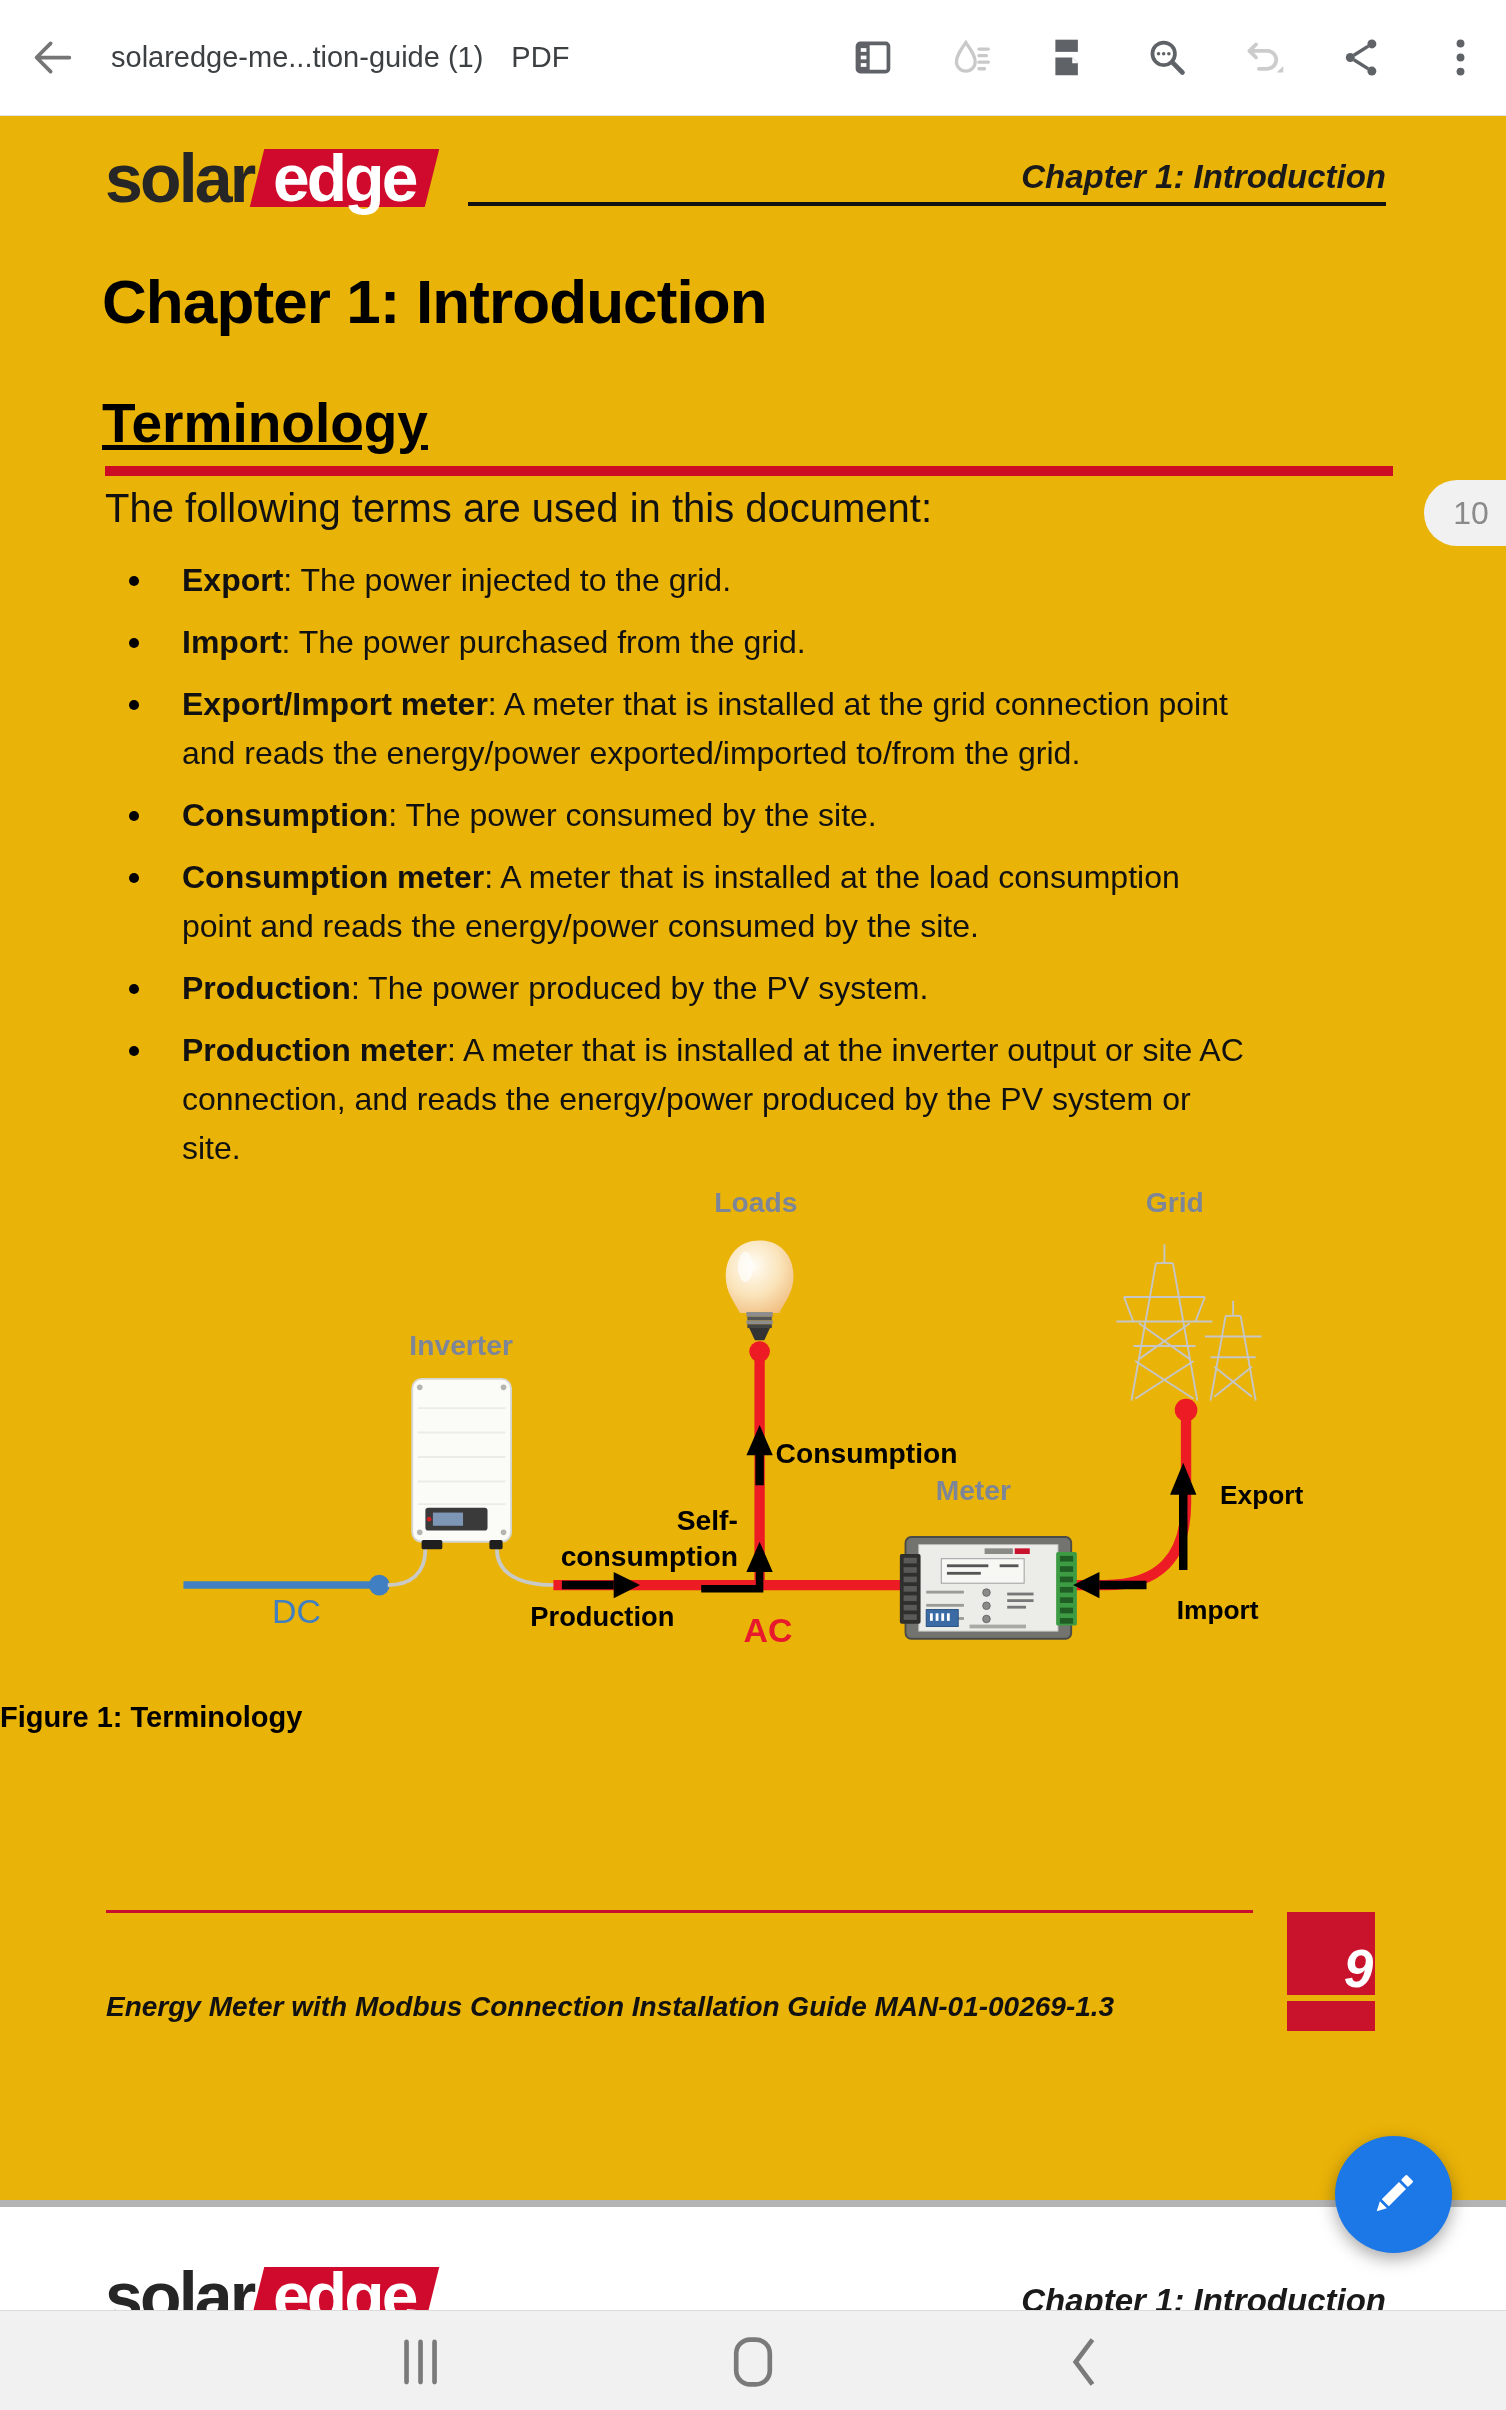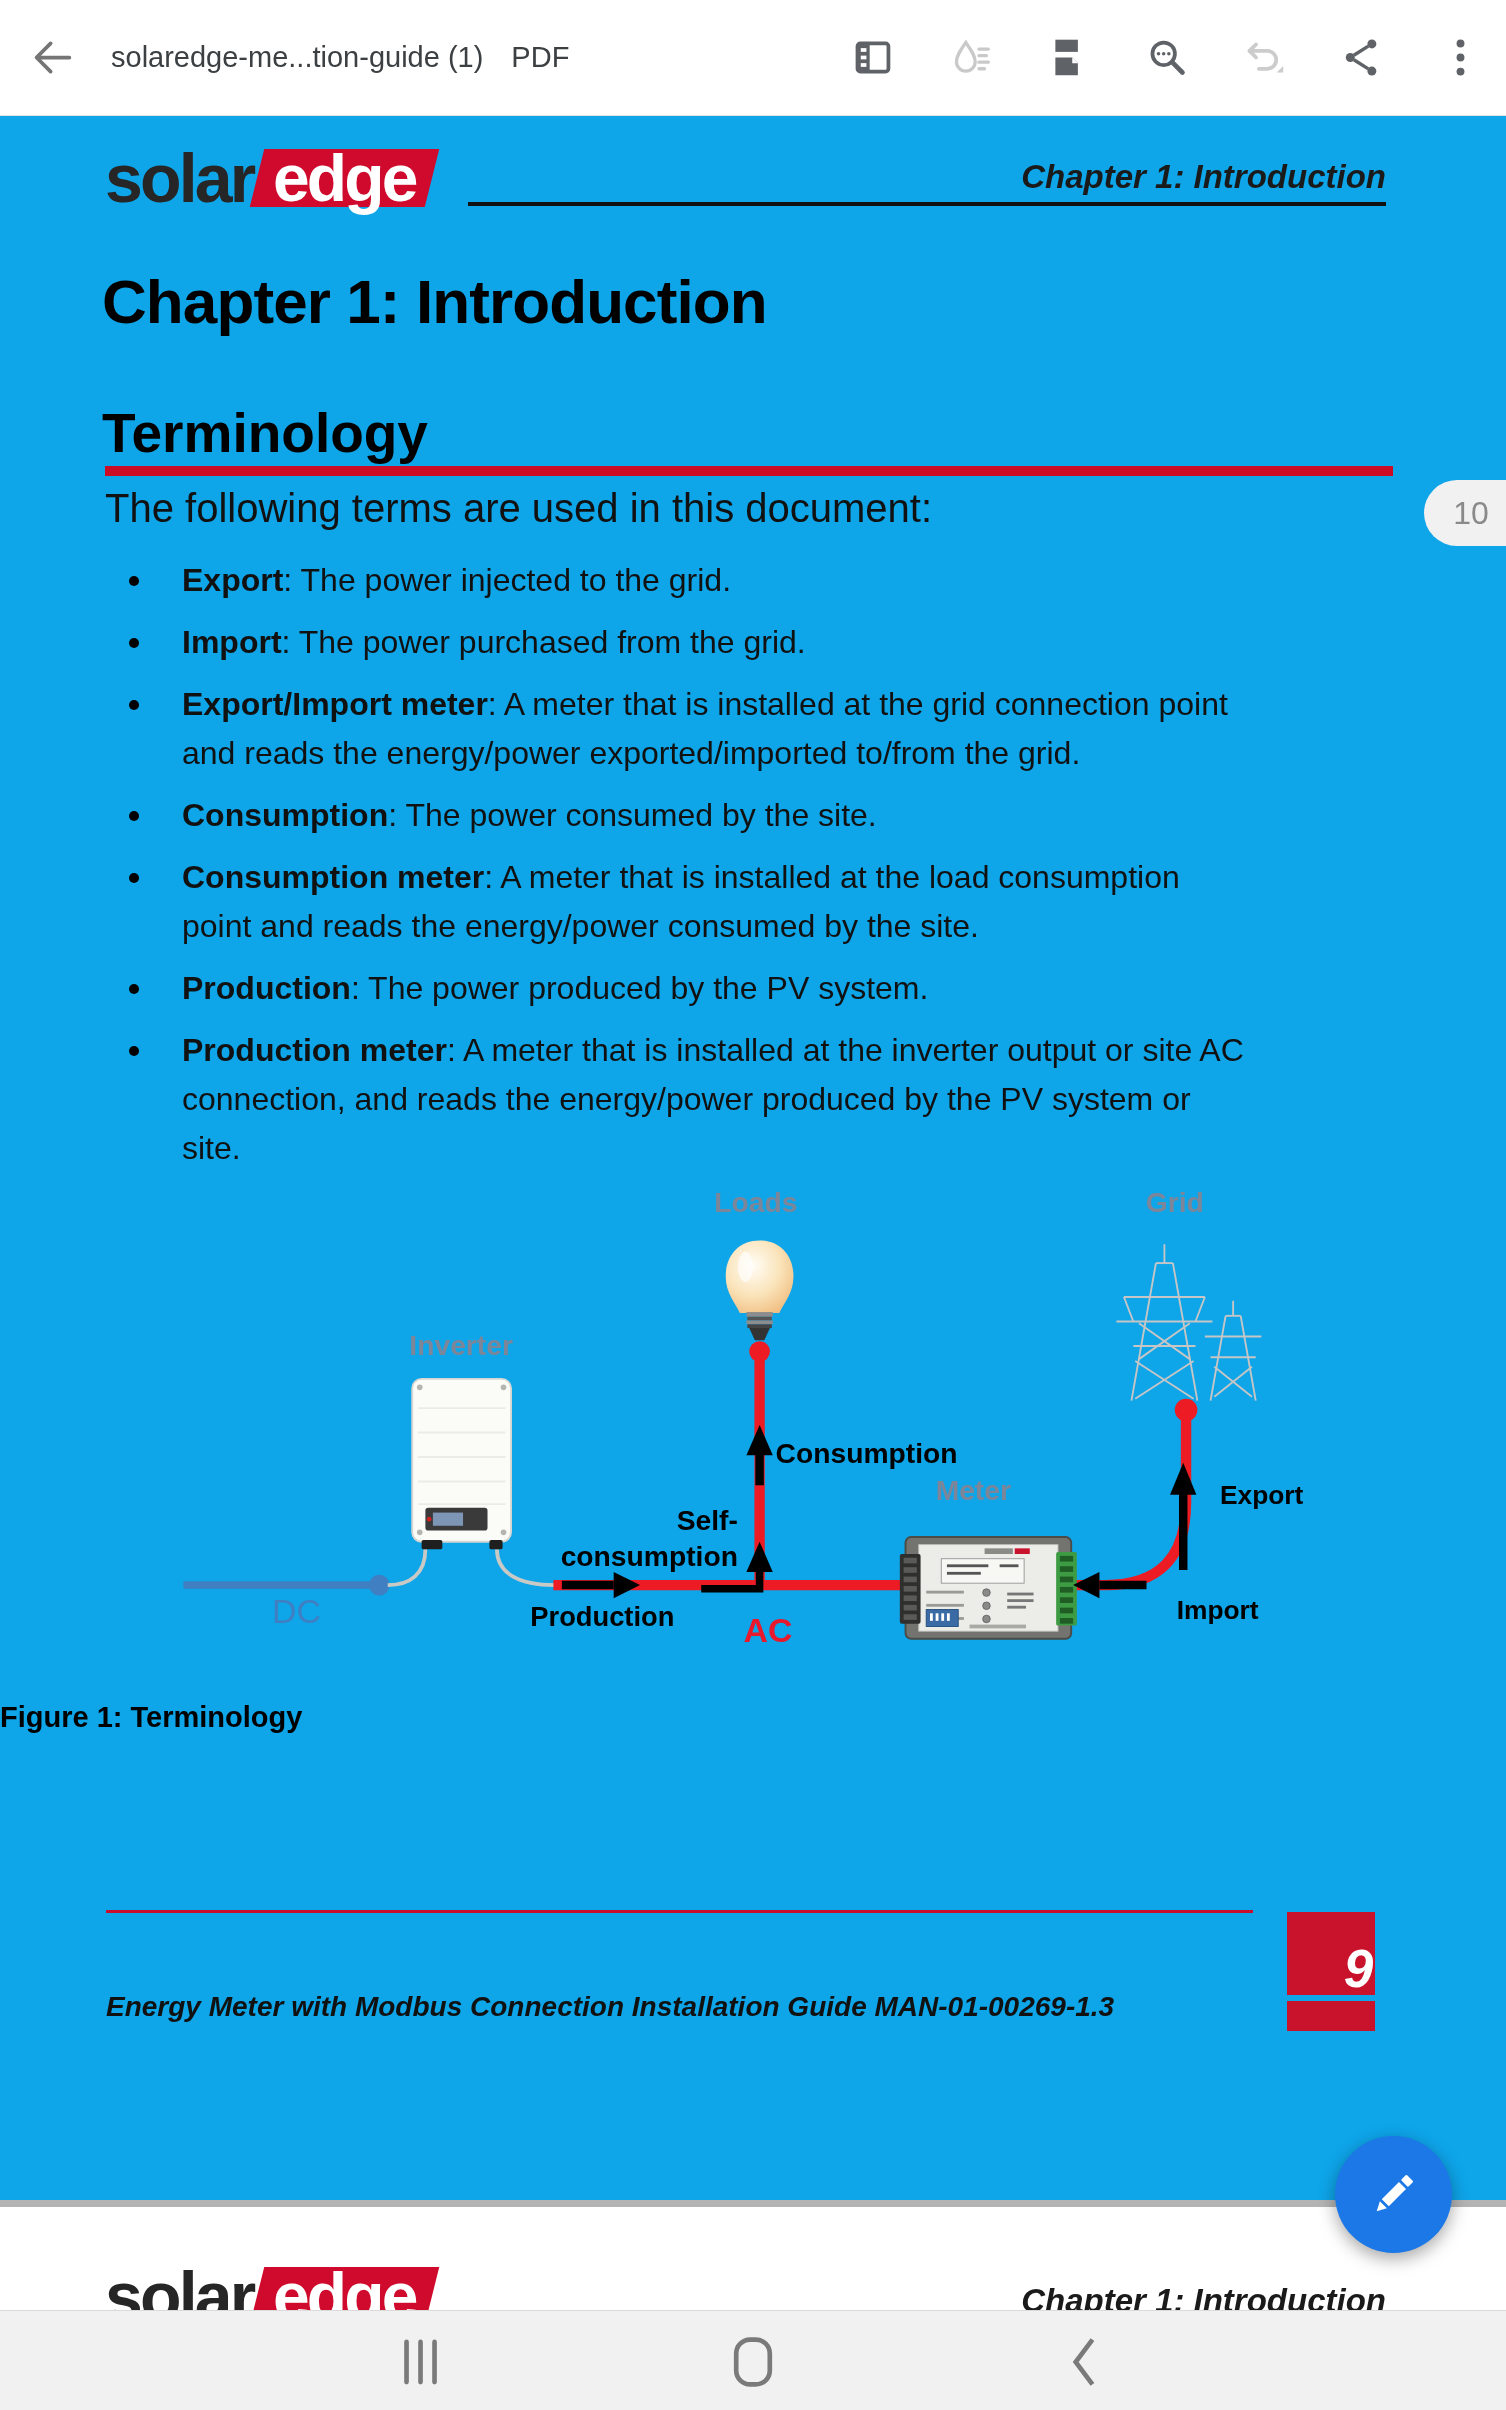--- a/index.html
+++ b/index.html
@@ -1,16 +1,16 @@
 <!DOCTYPE html>
 <html style="font-size:15px"><head>
 <meta charset="utf-8">
 <style>
   html,body{margin:0;padding:0;background:#fff;}
-  .screen{position:relative;width:1507px;height:2411px;background:#0ea5e9;overflow:hidden;
+  .screen{position:relative;width:1507px;height:2411px;background:#eab308;overflow:hidden;
           font-family:"Liberation Sans",sans-serif;}
 
   
   .toolbar{position:absolute;left:0;top:0;width:1507px;height:116px;background:#fff;
            border-bottom:1.9px solid #e4e4e4;display:flex;align-items:center;box-sizing:border-box;}
   .tb-back{margin-left:28px;width:49px;height:49px;flex:0 0 auto;cursor:pointer;display:flex;align-items:center;justify-content:center;}
   .tb-title{margin-left:34px;font-size:29px;color:#3c4043;white-space:nowrap;}
   .tb-type{margin-left:28px;font-size:29px;color:#3c4043;text-align:center;}
   .tb-spacer{flex:1;}
   .tb-icons{display:flex;align-items:center;gap:53px;padding-right:24.5px;}
@@ -26,21 +26,21 @@
   .logo .solar{font-size:68px;line-height:58px;font-weight:800;letter-spacing:-2.8px;color:#262626;}
   .logo .edgebox{margin-left:3.8px;width:175px;height:58px;background:#cf0a2c;transform:skewX(-14deg);
                  display:flex;align-items:center;justify-content:center;}
   .logo .edge{font-size:66px;font-weight:800;letter-spacing:-2.8px;color:#fff;transform:skewX(14deg);line-height:55px;}
   .logo1{left:105px;top:149px;}
   .hdr-chapter{position:absolute;left:847px;top:158px;width:539px;text-align:right;
                font-style:italic;font-weight:600;font-size:33px;color:#1a1a1a;}
   .hdr-line{position:absolute;left:468px;top:202px;width:918px;height:3.8px;background:#111;}
 
   .h1{position:absolute;left:102px;top:266px;font-size:62px;font-weight:900;letter-spacing:-0.9px;color:#000;}
-  .h2{position:absolute;left:102px;top:401px;font-size:55px;font-weight:900;color:#000;}
+  .h2{position:absolute;left:102px;top:391px;font-size:55px;font-weight:900;color:#000;text-decoration:underline;}
   .h2-rule{position:absolute;left:105px;top:466px;width:1288px;height:10.4px;background:#cb0c24;}
   .intro{position:absolute;left:105px;top:486px;font-size:40px;color:#111;}
 
   .terms{position:absolute;left:102px;top:544px;width:1139px;list-style:none;margin:12px;padding:0;}
   .terms li{position:relative;padding-left:68px;margin-bottom:13px;font-size:32px;line-height:49px;color:#111;}
   .terms li::before{content:"";position:absolute;left:15px;top:20px;width:10.4px;height:10.4px;border-radius:50%;background:#000;}
   .terms .t{font-weight:700;}
 
   .figure{position:absolute;left:94px;top:1184px;width:1318px;height:499px;}
   .fig-caption{position:absolute;left:0;top:1701px;width:1409px;

